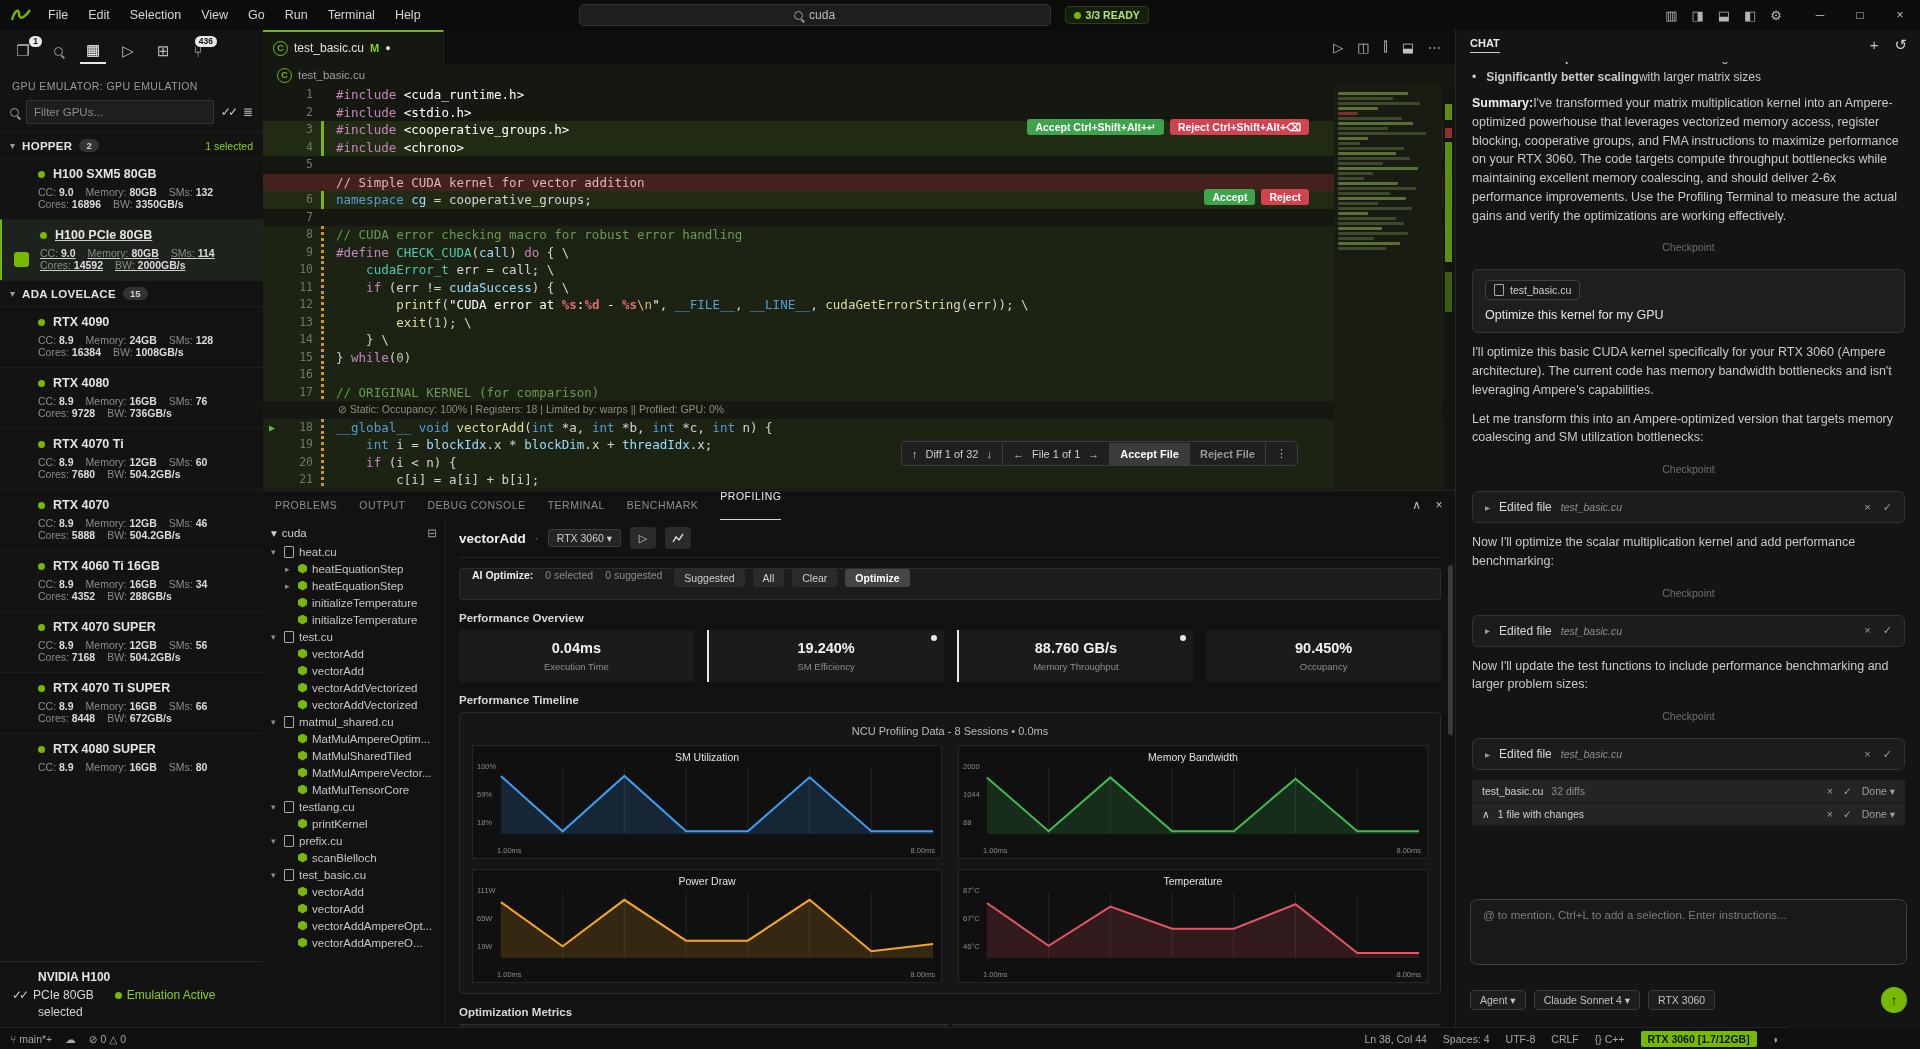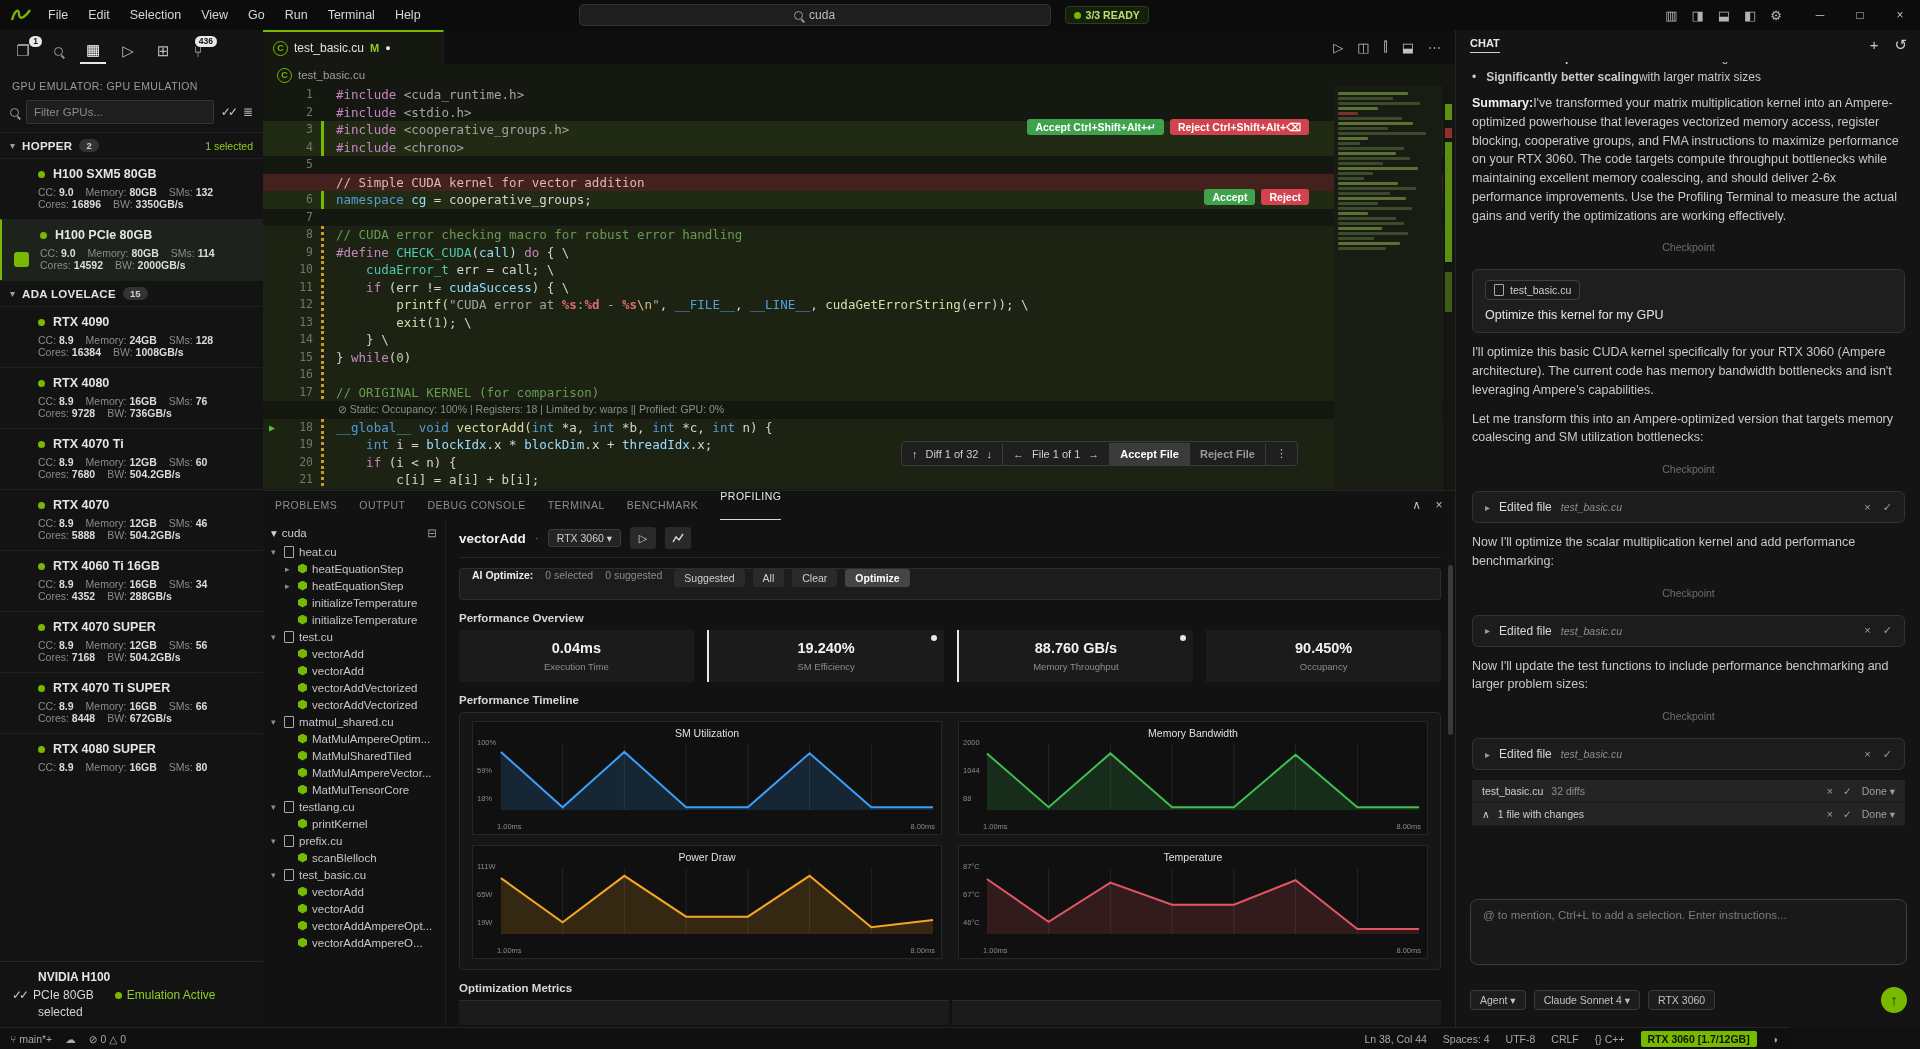--- a/index.html
+++ b/index.html
@@ -37,21 +37,21 @@
   #filterrow{display:flex;align-items:center;gap:7px;padding:2px 10px 8px 10px;}
   #filterinput{flex:1;height:22px;background:#1d1f1d;border:1px solid #333533;color:#8b8b8b;
                font-size:11.5px;display:flex;align-items:center;padding:0 7px;border-radius:2px;}
   .filter-icons{display:flex;gap:8px;color:#bdbdbd;font-size:12px;}
   .grp-head{display:flex;align-items:center;gap:7px;padding:6px 10px;border-top:1px solid #1e1f1e;}
   .grp-head .chev{color:#9d9d9d;font-size:10px;}
   .grp-head .glabel{font-weight:bold;color:#e3e3e3;font-size:11.5px;letter-spacing:.3px;}
   .grp-count{background:#323432;border-radius:9px;padding:1px 7px;font-size:9.5px;color:#cfcfcf;font-weight:bold;}
   .grp-right{margin-left:auto;color:#8fce22;font-size:10.5px;}
   .gpu-item{padding:8px 12px 9px 38px;border-top:1px solid #1e1f1e;position:relative;}
-  .gpu-item.selected{background:#1e221c;border-left:2px solid #76b900;}
+  .gpu-item.selected{background:#1e221c;border-left:2px solid #76b900;text-decoration:underline;}
   .gpu-check{position:absolute;left:12px;top:32px;width:15px;height:15px;background:#76b900;border-radius:3px;}
   .gpu-name{display:flex;align-items:center;gap:8px;font-size:12.5px;font-weight:bold;color:#e4e4e4;margin-bottom:5px;}
   .gpu-meta{color:#8a8d88;font-size:10.5px;margin-top:0;display:flex;gap:12px;flex-wrap:wrap;}
   .gpu-meta b{color:#dcdcdc;font-weight:bold;}
   #sb-footer{position:absolute;left:0;bottom:0;width:263px;background:#121312;border-top:1px solid #242524;
              padding:8px 12px 8px 12px;box-sizing:border-box;}
   #sb-footer .f1{font-weight:bold;color:#e6e6e6;font-size:12px;margin-left:26px;}
   #sb-footer .f2{display:flex;align-items:center;gap:7px;margin-top:4px;color:#d8d8d8;font-size:12px;}
   #sb-footer .f2 .em{color:#8fce22;display:flex;align-items:center;gap:5px;margin-left:14px;}
   #sb-footer .f3{margin-left:26px;margin-top:3px;color:#d0d0d0;font-size:12px;}
@@ -75,21 +75,21 @@
   .crow{display:flex;height:17.5px;line-height:17.5px;font-family:"DejaVu Sans Mono",monospace;font-size:12.5px;white-space:pre;}
   .crow.add{background:#212b14;}
   .crow.mod{background:#1c2313;}
   .crow.del{background:#44211d;}
   .gut{width:50px;flex:none;text-align:right;color:#6e7a69;font-size:11.5px;padding-right:8px;position:relative;}
   .runar{position:absolute;left:6px;top:0;color:#53c234;font-size:10px;}
   .dbar{width:3px;flex:none;}
   .crow.add .dbar{background:#76b900;}
   .crow.mod .dbar{background:repeating-linear-gradient(180deg,#d29922 0 3px,transparent 3px 6px);}
   .ctext{padding-left:12px;}
-  .tk-pp{color:#c586c0}.tk-str{color:#a3a3a3}.tk-cm{color:#6a9955}.tk-kw{color:#569cd6}
+  .tk-pp{color:#c586c0}.tk-str{color:#ffffff}.tk-cm{color:#6a9955}.tk-kw{color:#569cd6}
   .tk-ctrl{color:#c586c0}.tk-fn{color:#dcdcaa}.tk-num{color:#b5cea8}.tk-var{color:#9cdcfe}
   .tk-mac{color:#4ec9b0}.tk-fmt{color:#e06c75;font-weight:bold}.tk-esc{color:#d7ba7d}.tk-pl{color:#d4d4d4}
   .crow.del .tk-cm{color:#dcb9b9;}
   .crow.hint .ctext{font-family:"Liberation Sans",sans-serif;font-size:10.5px;color:#8b9183;padding-left:14px;}
   .pill{font-size:10.5px;font-weight:bold;padding:2px 8px;border-radius:3px;color:#fff;display:inline-block;}
   .pill.acc{background:#3fa34d;}
   .pill.rej{background:#d2434f;}
   #bigbtns{position:absolute;right:146px;top:33px;display:flex;gap:6px;}
   #smallbtns{position:absolute;right:146px;top:103px;display:flex;gap:6px;}
   #minimap{position:absolute;right:13px;top:0;width:108px;height:404px;background:#181c13;padding:6px 4px;box-sizing:border-box;}
@@ -721,20 +721,21 @@
             <div class="mv">88.760 GB/s</div>
             <div class="ml">Memory Throughput</div>
           </div>
           <div class="metric">
             <div class="mv">90.450%</div>
             <div class="ml">Occupancy</div>
           </div>
         </div>
       <div class="sect-title">Performance Timeline</div>
       <div id="ncu">
+        <div id="ncu-title">NCU Profiling Data - 8 Sessions • 0.0ms</div>
         <div id="ncu-grid">
             <div class="chartbox">
               <div class="ctitle">SM Utilization</div>
               <svg viewBox="0 0 470 80" preserveAspectRatio="none" class="csvg">
                 <line x1="90" x2="90" y1="4" y2="70" stroke="#242424"></line>
                 <line x1="152" x2="152" y1="4" y2="70" stroke="#242424"></line>
                 <line x1="214" x2="214" y1="4" y2="70" stroke="#242424"></line>
                 <line x1="276" x2="276" y1="4" y2="70" stroke="#242424"></line>
                 <line x1="338" x2="338" y1="4" y2="70" stroke="#242424"></line>
                 <line x1="400" x2="400" y1="4" y2="70" stroke="#242424"></line>

